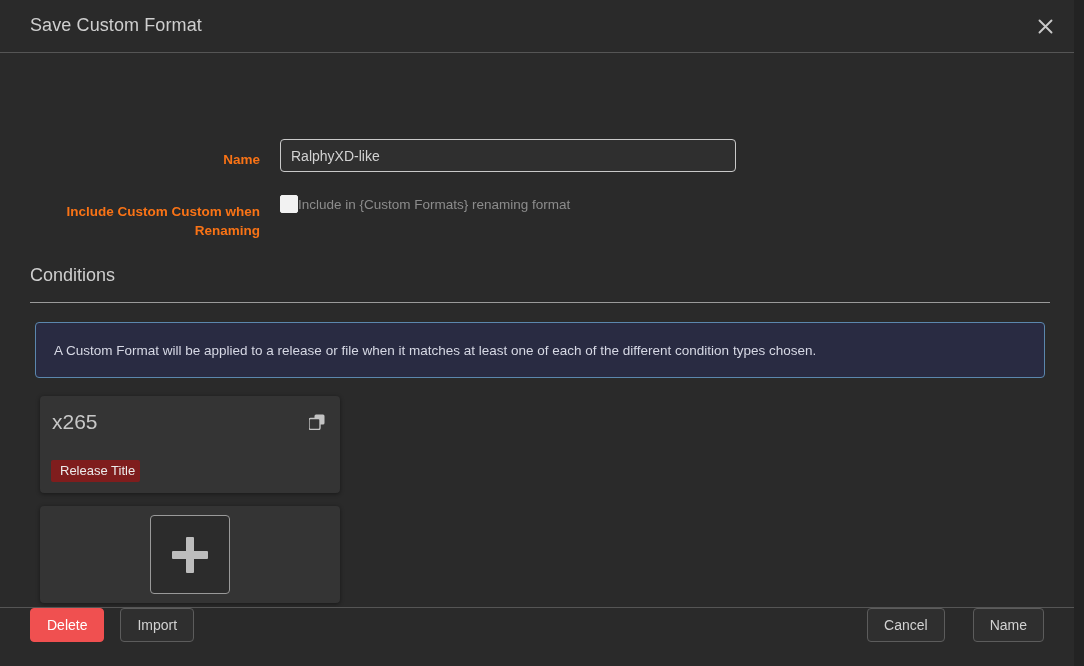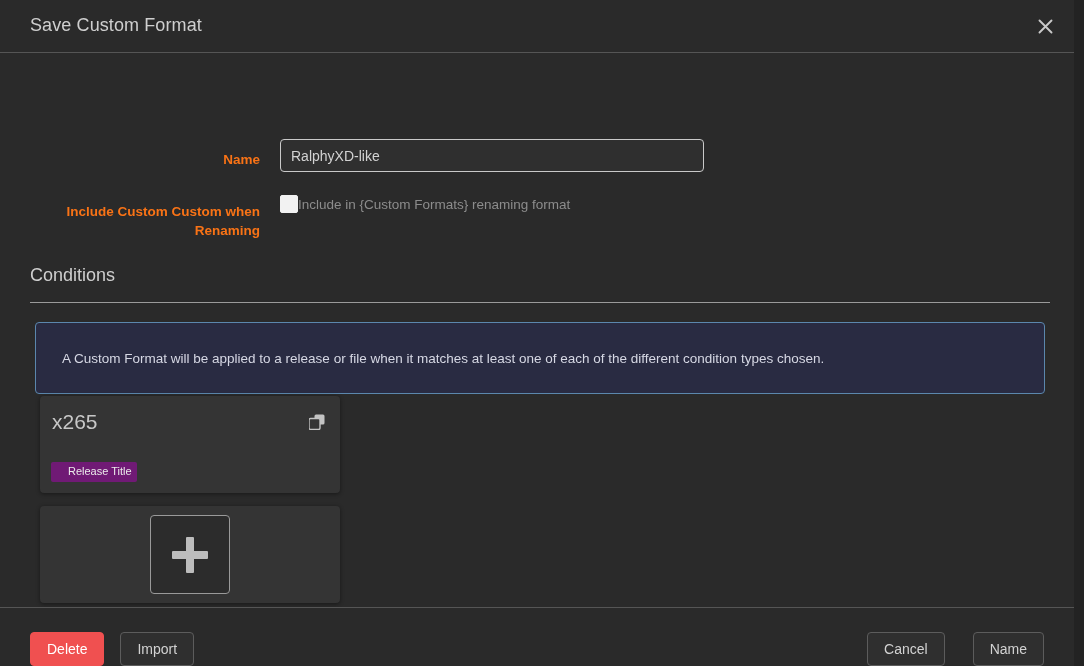--- a/index.html
+++ b/index.html
@@ -96,21 +96,21 @@
     font-weight: bold;
     color: #f97316;
     line-height: 19px;
     padding-top: 11px;
   }
   #label-include { padding-top: 8px; }
 
   .form-control { flex: 1 1 auto; }
 
   #name-input {
-    width: 424px;
+    width: 456px;
     height: 33px;
     background: #2f2f2f;
     border: 1px solid #c9c9c9;
     border-radius: 4px;
     color: #d2d2d2;
     font-size: 14px;
     font-family: "Liberation Sans", sans-serif;
     padding: 0 10px;
     outline: none;
   }
@@ -146,27 +146,27 @@
     color: #cfcfcf;
     padding-bottom: 16px;
     border-bottom: 1px solid #9a9a9a;
   }
 
   #info-banner {
     position: absolute;
     left: 35px;
     top: 269px;
     width: 1010px;
-    height: 72px;
+    height: 56px;
     background: #292b42;
     border: 1px solid #5b87ad;
     border-radius: 4px;
     display: flex;
     align-items: center;
-    padding: 0 26px;
+    padding: 0 18px;
   }
   #info-banner-text {
     font-size: 13.5px;
     color: #d6d8e4;
   }
 
   
   .condition-card {
     position: absolute;
     background: #343434;
@@ -191,25 +191,25 @@
     right: 14px;
     top: 17px;
     width: 17px;
     height: 17px;
     cursor: pointer;
   }
   #card-badge {
     position: absolute;
     left: 11px;
     bottom: 11px;
-    background: #701a75;
+    background: #7f1d1d;
     color: #ebebeb;
-    font-size: 11px;
+    font-size: 13px;
     line-height: 1;
-    padding: 4px 5px 5px 17px;
+    padding: 4px 5px 5px 9px;
     border-radius: 2px;
   }
 
   #card-add {
     left: 40px;
     top: 453px;
     width: 300px;
     height: 97px;
     display: flex;
     align-items: center;
@@ -242,21 +242,21 @@
   .plus-glyph:after  { top: 0; left: 14px; height: 36px; width: 8px; }
 
   
   #modal-footer {
     position: relative;
     height: 59px;
     flex: 0 0 59px;
     border-top: 1px solid #555;
     background: #2a2a2a;
     display: flex;
-    align-items: flex-end;
+    align-items: flex-start;
     padding: 0 30px;
   }
   #footer-left { display: flex; gap: 16px; }
   #footer-right { display: flex; gap: 28px; margin-left: auto; }
 
   .btn {
     height: 34px;
     padding: 0 16px;
     border-radius: 4px;
     font-size: 14px;

